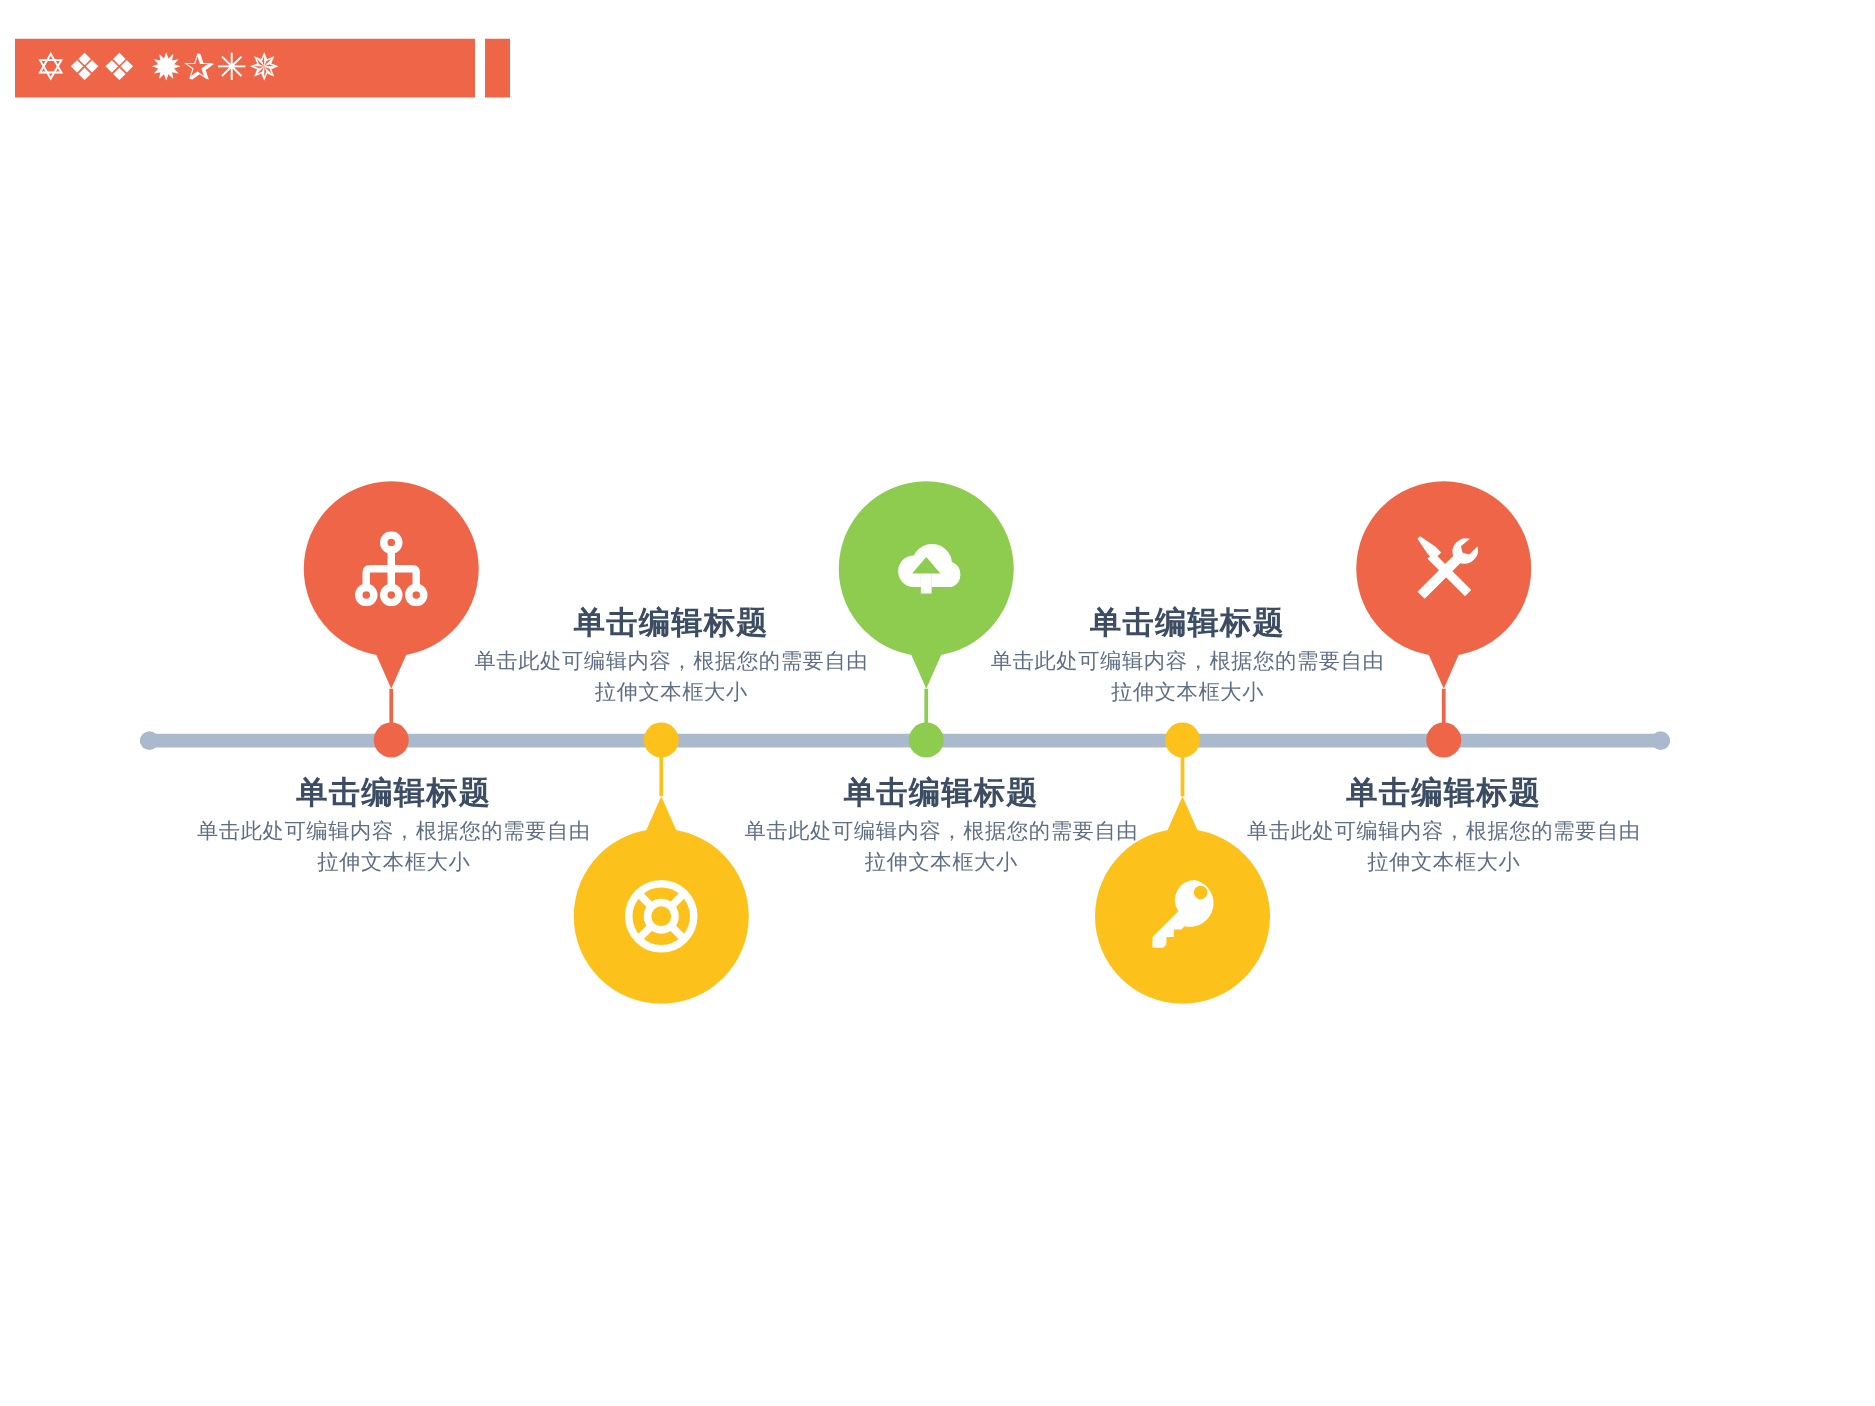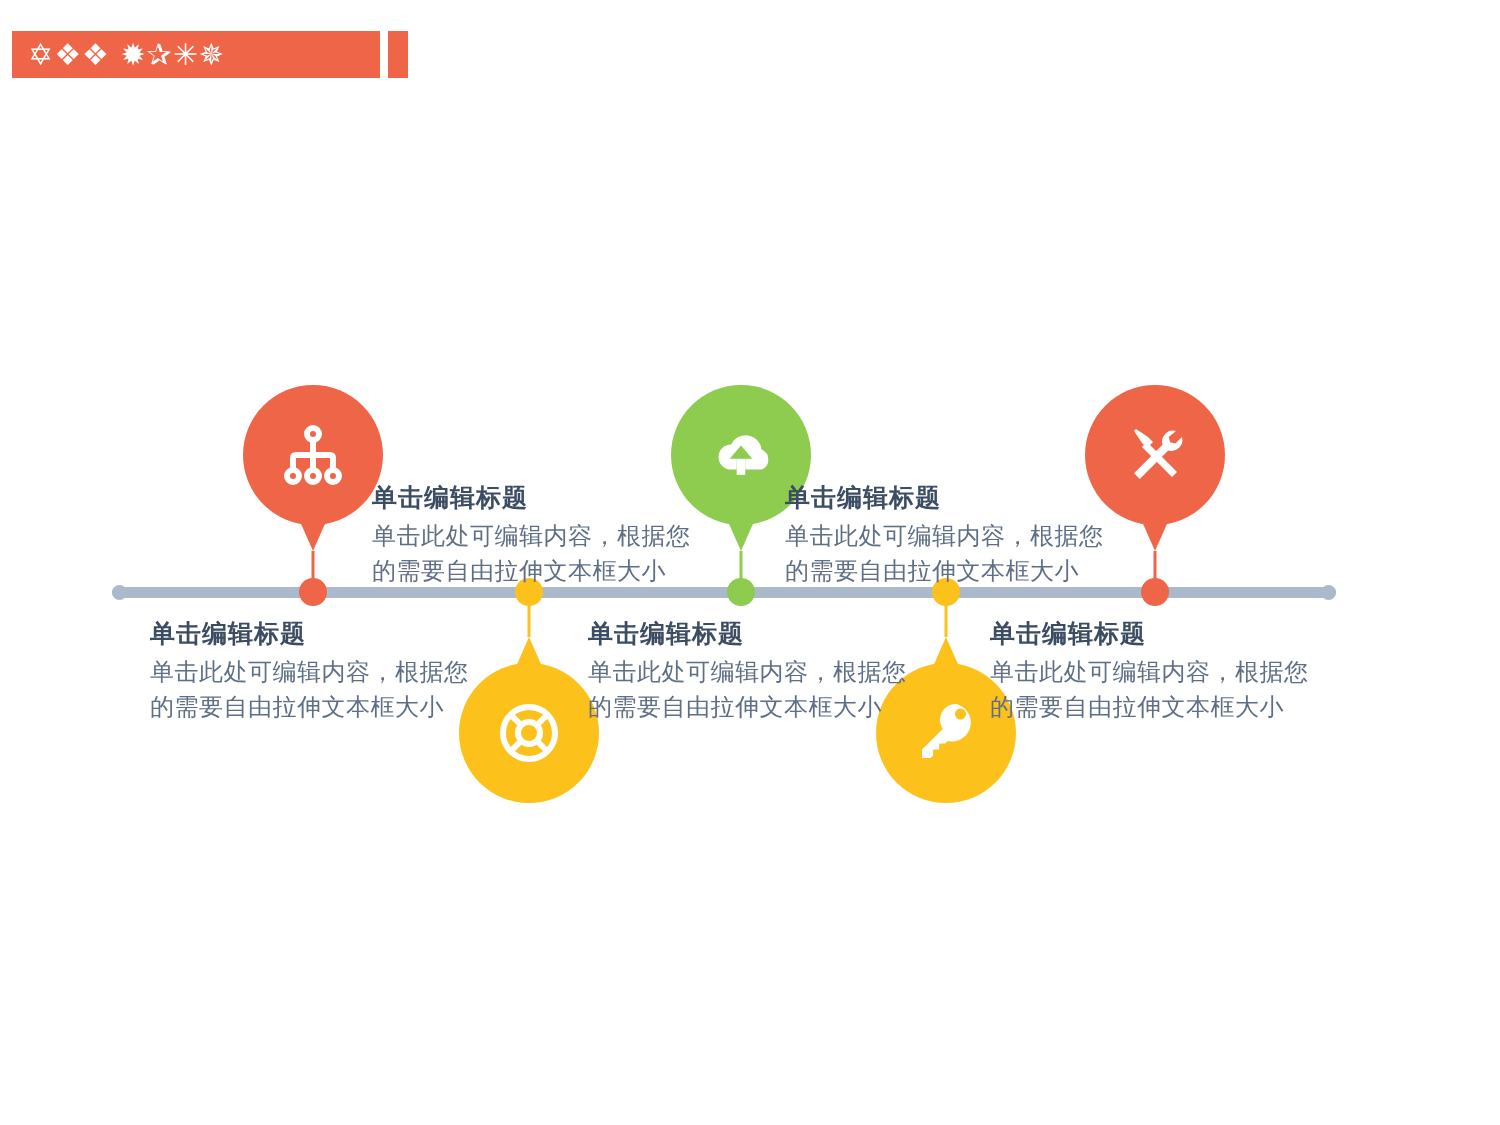--- a/index.html
+++ b/index.html
@@ -115,37 +115,37 @@
     border-left: 15px solid transparent;
     border-right: 15px solid transparent;
   }
 
   .balloon svg { display: block; }
 
   
   .textblock {
     position: absolute;
     width: 330px;
-    text-align: left;
+    text-align: center;
   }
   .tb-title {
     font-size: 25px;
     font-weight: bold;
     color: #3c4d63;
     line-height: 1.25;
     letter-spacing: 1px;
     font-family: "DejaVu Sans", sans-serif;
   }
   .tb-body {
     margin-top: 6px;
-    font-size: 24px;
+    font-size: 17px;
     color: #5e6f85;
     line-height: 1.45;
     letter-spacing: 0.5px;
-    font-family: Liberation Serif, serif;
+    font-family: Liberation Mono, monospace;
   }
 </style>
 </head>
 <body>
 
 <div class="header-bar">
   <span class="header-title">✡❖❖ ✹✰✳✵</span>
 </div>
 <div class="header-accent"></div>
 

